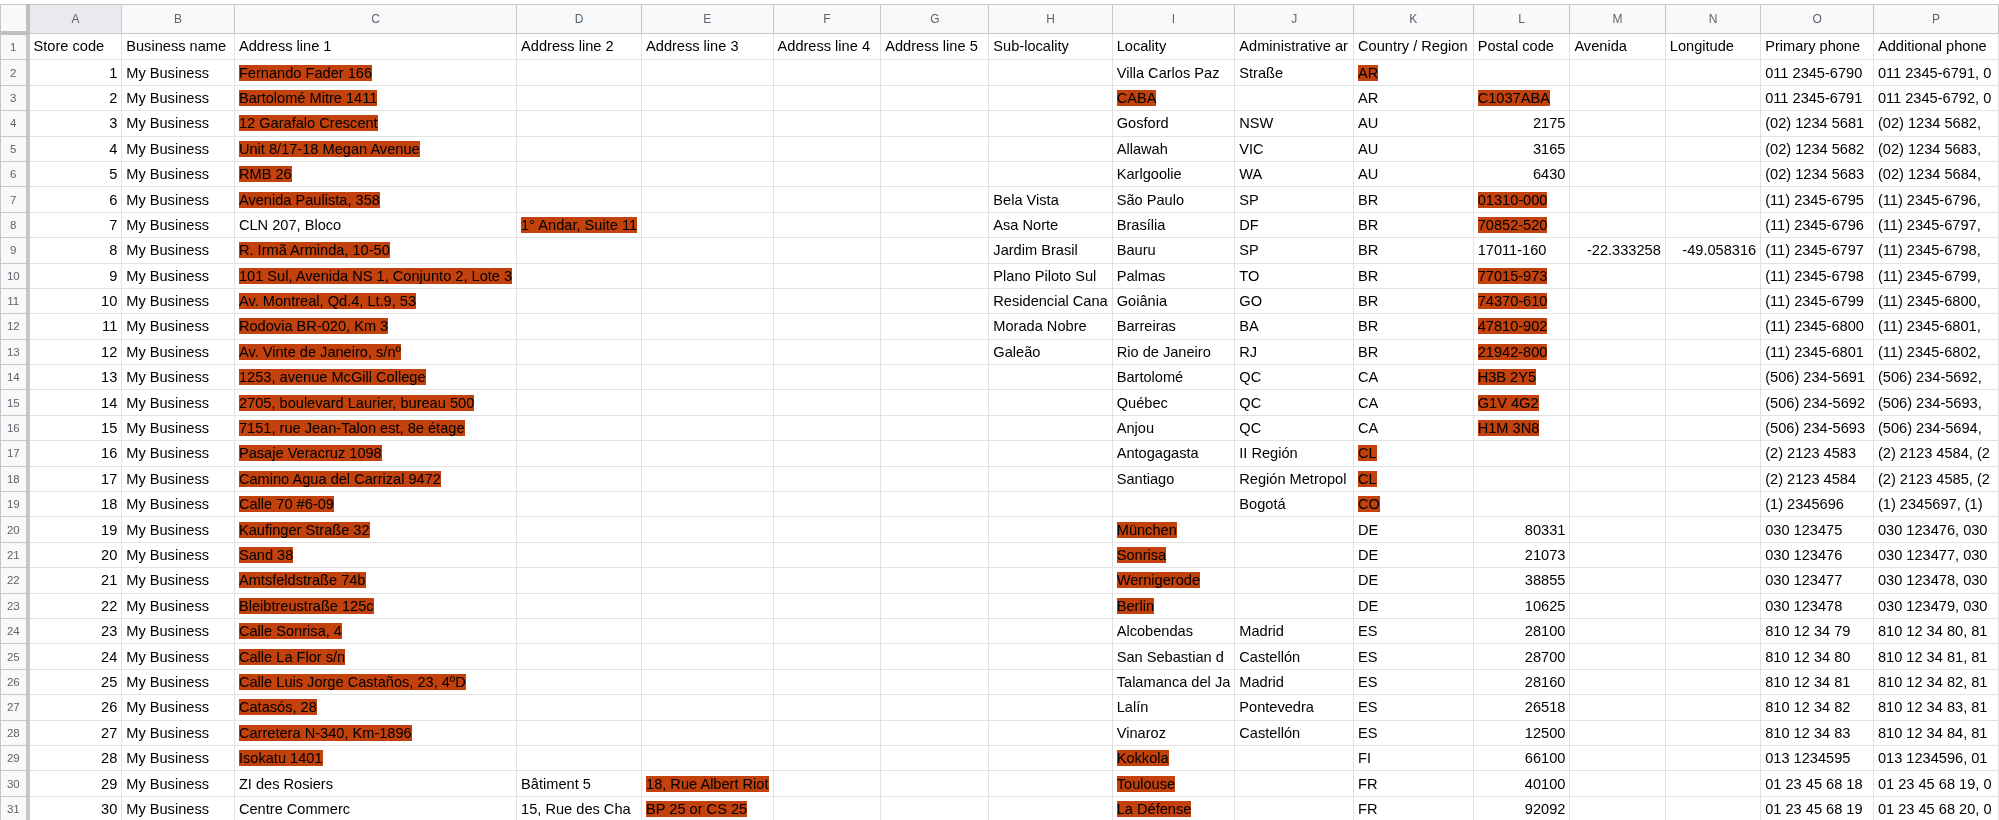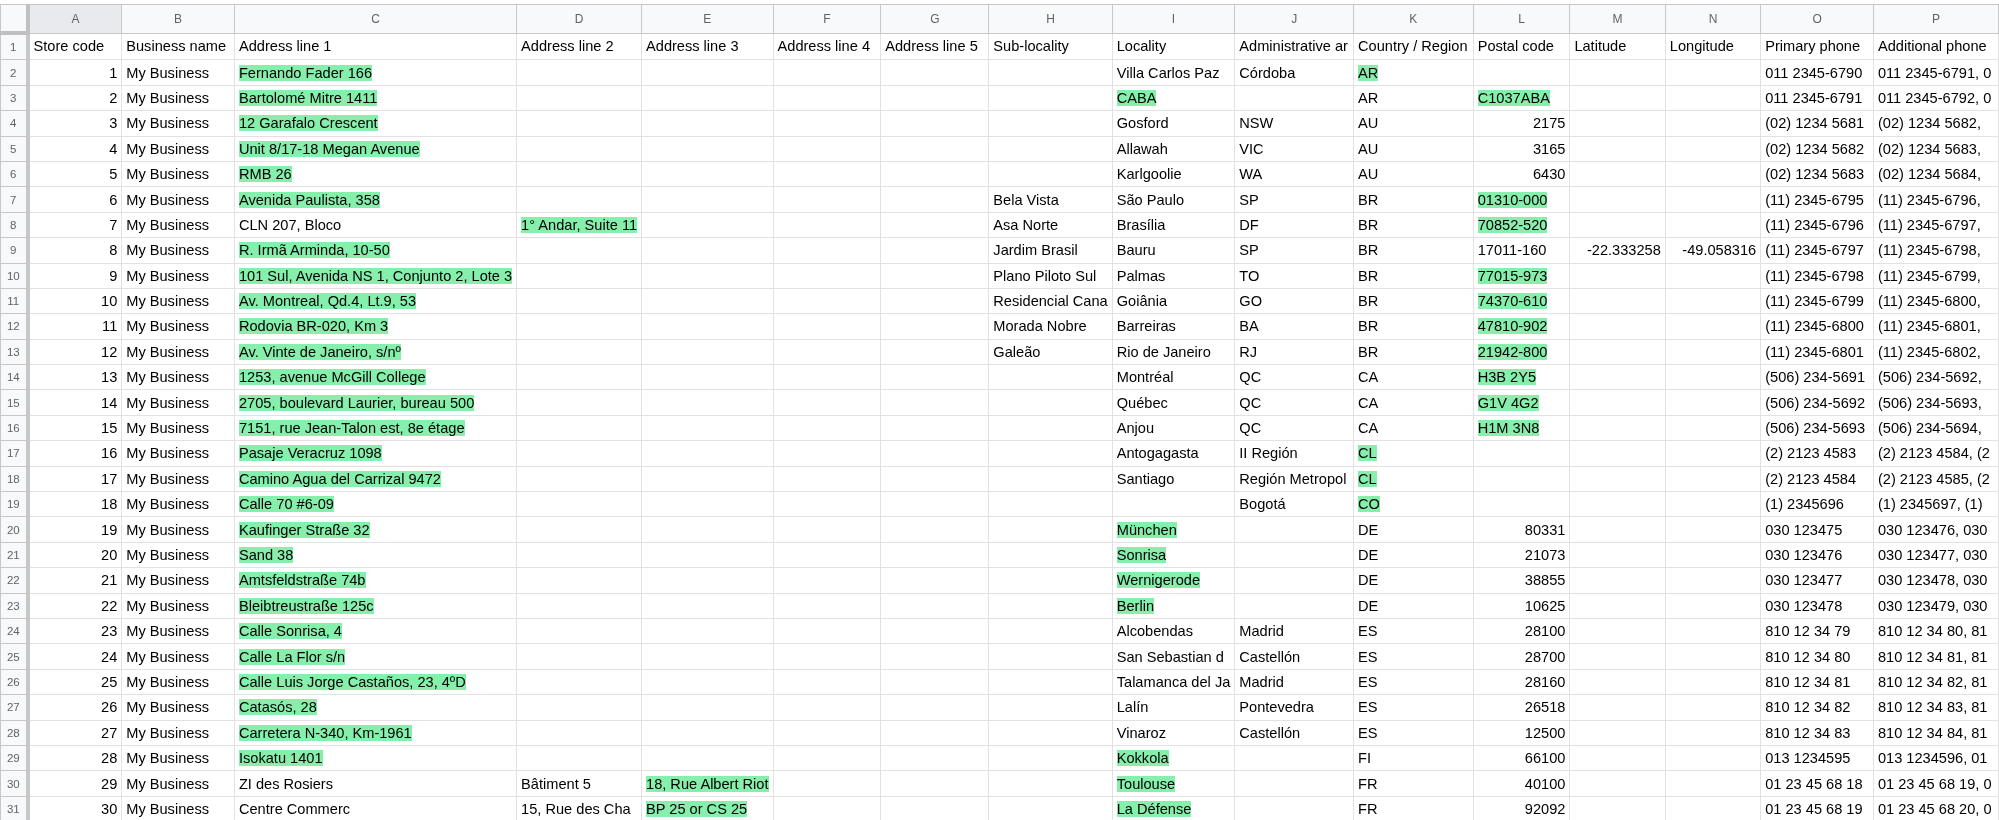--- a/index.html
+++ b/index.html
@@ -12,21 +12,21 @@
                 border-top: 1px solid #c7c7c7; color: #5f6368; font-weight: normal;
                 font-size: 12px; text-align: center; }
   .colhead th.corner { background: #f8f9fa; border-right: 4px solid #c0c0c0; border-bottom: 4px solid #c0c0c0; }
   .colhead th.selcol { background: #e8eaed; }
   tbody td { height: 24.4px; border: 1px solid #e2e2e2; font-size: 14.6px; color: #000;
              padding: 0 4px; line-height: 24px; }
   tbody td.rn { background: #f8f9fa; color: #5f6368; font-size: 11.5px; text-align: center;
                 border-right: 4px solid #c0c0c0; border-color: #c7c7c7; padding: 0; }
   td.num { text-align: right; }
   td.ov { overflow: visible; position: relative; z-index: 1; background: transparent; }
-  td.ov span { background: #86efac; }
+  td.ov span { background: #c2410c; }
   .topline { position: absolute; left: 0; top: 0; width: 1999px; height: 4px; background: #fff; border-bottom: 1px solid #e0e0e0; }
 </style>
 </head>
 <body>
 
 <div class="topline"></div>
 
 <div class="sheet" style="top:4px;">
   <table id="grid">
     <colgroup>
@@ -77,37 +77,37 @@
           <td>Address line 1</td>
           <td>Address line 2</td>
           <td>Address line 3</td>
           <td>Address line 4</td>
           <td>Address line 5</td>
           <td>Sub-locality</td>
           <td>Locality</td>
           <td>Administrative ar</td>
           <td>Country / Region</td>
           <td>Postal code</td>
-          <td>Latitude</td>
+          <td>Avenida</td>
           <td>Longitude</td>
           <td>Primary phone</td>
           <td>Additional phone</td>
         </tr>
         <tr>
           <td class="rn">2</td>
           <td class="num">1</td>
           <td>My Business</td>
           <td class="ov"><span>Fernando Fader 166</span></td>
           <td></td>
           <td></td>
           <td></td>
           <td></td>
           <td></td>
           <td>Villa Carlos Paz</td>
-          <td>Córdoba</td>
+          <td>Straße</td>
           <td class="ov"><span>AR</span></td>
           <td></td>
           <td class="num"></td>
           <td class="num"></td>
           <td>011 2345-6790</td>
           <td>011 2345-6791, 0</td>
         </tr>
         <tr>
           <td class="rn">3</td>
           <td class="num">2</td>
@@ -320,21 +320,21 @@
         <tr>
           <td class="rn">14</td>
           <td class="num">13</td>
           <td>My Business</td>
           <td class="ov"><span>1253, avenue McGill College</span></td>
           <td></td>
           <td></td>
           <td></td>
           <td></td>
           <td></td>
-          <td>Montréal</td>
+          <td>Bartolomé</td>
           <td>QC</td>
           <td>CA</td>
           <td class="ov"><span>H3B 2Y5</span></td>
           <td class="num"></td>
           <td class="num"></td>
           <td>(506) 234-5691</td>
           <td>(506) 234-5692,</td>
         </tr>
         <tr>
           <td class="rn">15</td>
@@ -580,21 +580,21 @@
           <td class="num">26518</td>
           <td class="num"></td>
           <td class="num"></td>
           <td>810 12 34 82</td>
           <td>810 12 34 83, 81</td>
         </tr>
         <tr>
           <td class="rn">28</td>
           <td class="num">27</td>
           <td>My Business</td>
-          <td class="ov"><span>Carretera N-340, Km-1961</span></td>
+          <td class="ov"><span>Carretera N-340, Km-1896</span></td>
           <td></td>
           <td></td>
           <td></td>
           <td></td>
           <td></td>
           <td>Vinaroz</td>
           <td>Castellón</td>
           <td>ES</td>
           <td class="num">12500</td>
           <td class="num"></td>

